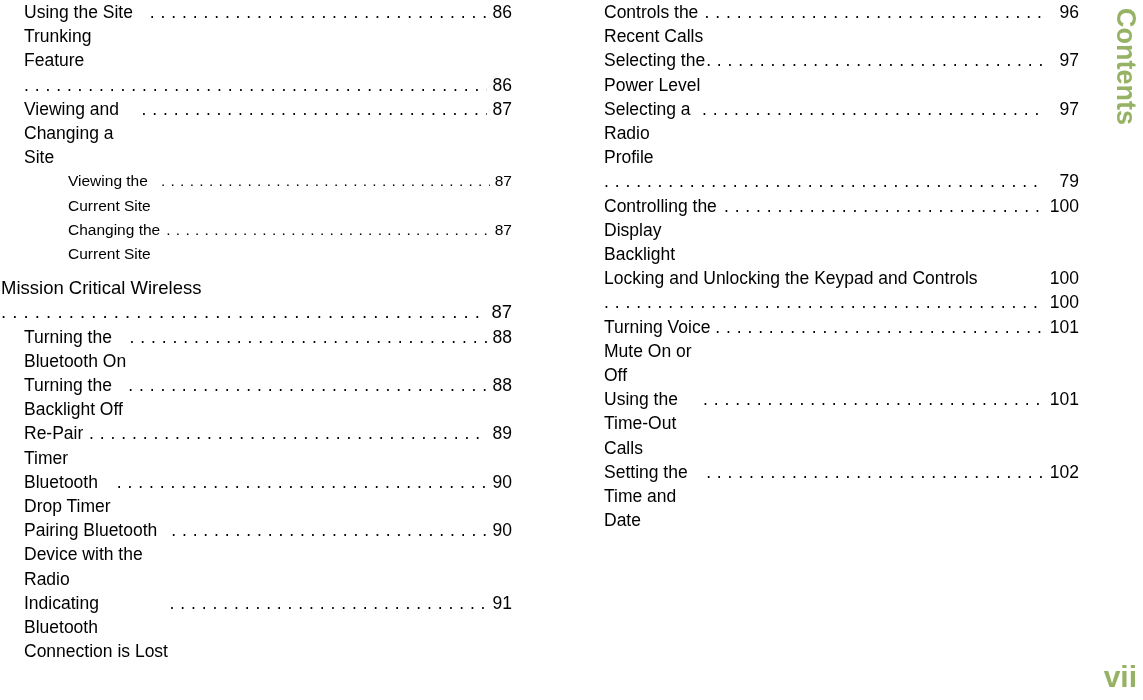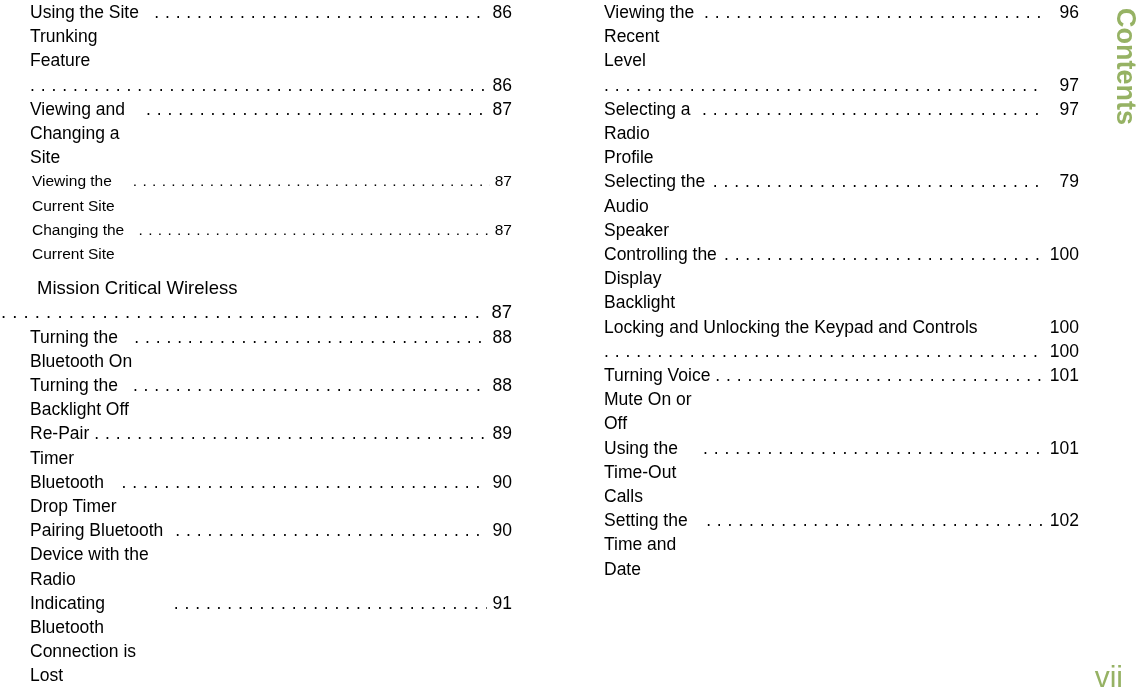--- a/index.html
+++ b/index.html
@@ -60,41 +60,40 @@
     content: ". . . . . . . . . . . . . . . . . . . . . . . . . . . . . . . . . . . . . . . . . . . . . . . . . . . . . . . . . . . . . .";
   }
   .toc-page {
     flex: 0 0 auto;
     text-align: right;
     white-space: nowrap;
   }
   
   .toc-head-line {
     white-space: pre-wrap;
-    margin-left: 36px;
   }
   
   .toc-row.nodots .toc-leader::before { content: ""; }
 
   
   #left-column .lvl1 {
     font-size: 18.5px;
     line-height: 24.2px;
     padding-left: 1px;
     margin-top: 10px;
   }
   #left-column .lvl2 {
     font-size: 17.5px;
     line-height: 24.2px;
-    padding-left: 30px;
+    padding-left: 24px;
   }
   #left-column .lvl3 {
     font-size: 15.5px;
     line-height: 24.2px;
-    padding-left: 32px;
+    padding-left: 68px;
   }
   #left-column .lvl1 .toc-page { min-width: 26px; }
   #left-column .lvl2 .toc-page { min-width: 25px; }
   #left-column .lvl3 .toc-page { min-width: 22px; }
   #left-column .toc-leader { padding-right: 0px; }
   #right-column .lvl2 {
     font-size: 17.5px;
     line-height: 24.2px;
     padding-left: 12px;
   }
@@ -121,24 +120,24 @@
     writing-mode: vertical-rl;
     text-orientation: mixed;
     font-size: 27px;
     font-weight: bold;
     letter-spacing: 0px;
     color: #96b264;
     line-height: 1;
   }
   #folio {
     position: absolute;
-    right: 20px;
+    right: 6px;
     bottom: 8px;
     font-size: 30px;
-    font-weight: normal;
+    font-weight: bold;
     color: #96b264;
     line-height: 1;
   }
 </style>
 </head>
 <body>
 
 <div id="page">
 
   <div class="column" id="left-column">
@@ -223,41 +222,41 @@
           <span class="toc-title">Indicating Bluetooth Connection is Lost</span>
           <span class="toc-leader"></span>
           <span class="toc-page">91</span>
         </div>
       </div>
     </div>
 
   <div class="column" id="right-column">
       <div class="toc-entry lvl2">
         <div class="toc-row">
-          <span class="toc-title">Viewing the Recent Level</span>
+          <span class="toc-title">Controls the Recent Calls</span>
           <span class="toc-leader"></span>
           <span class="toc-page">96</span>
         </div>
       </div>
       <div class="toc-entry lvl2">
         <div class="toc-row">
+          <span class="toc-title">Selecting the Power Level</span>
           <span class="toc-leader"></span>
           <span class="toc-page">97</span>
         </div>
       </div>
       <div class="toc-entry lvl2">
         <div class="toc-row">
           <span class="toc-title">Selecting a Radio Profile</span>
           <span class="toc-leader"></span>
           <span class="toc-page">97</span>
         </div>
       </div>
       <div class="toc-entry lvl2">
         <div class="toc-row">
-          <span class="toc-title">Selecting the Audio Speaker</span>
           <span class="toc-leader"></span>
           <span class="toc-page">79</span>
         </div>
       </div>
       <div class="toc-entry lvl2">
         <div class="toc-row">
           <span class="toc-title">Controlling the Display Backlight</span>
           <span class="toc-leader"></span>
           <span class="toc-page">100</span>
         </div>

